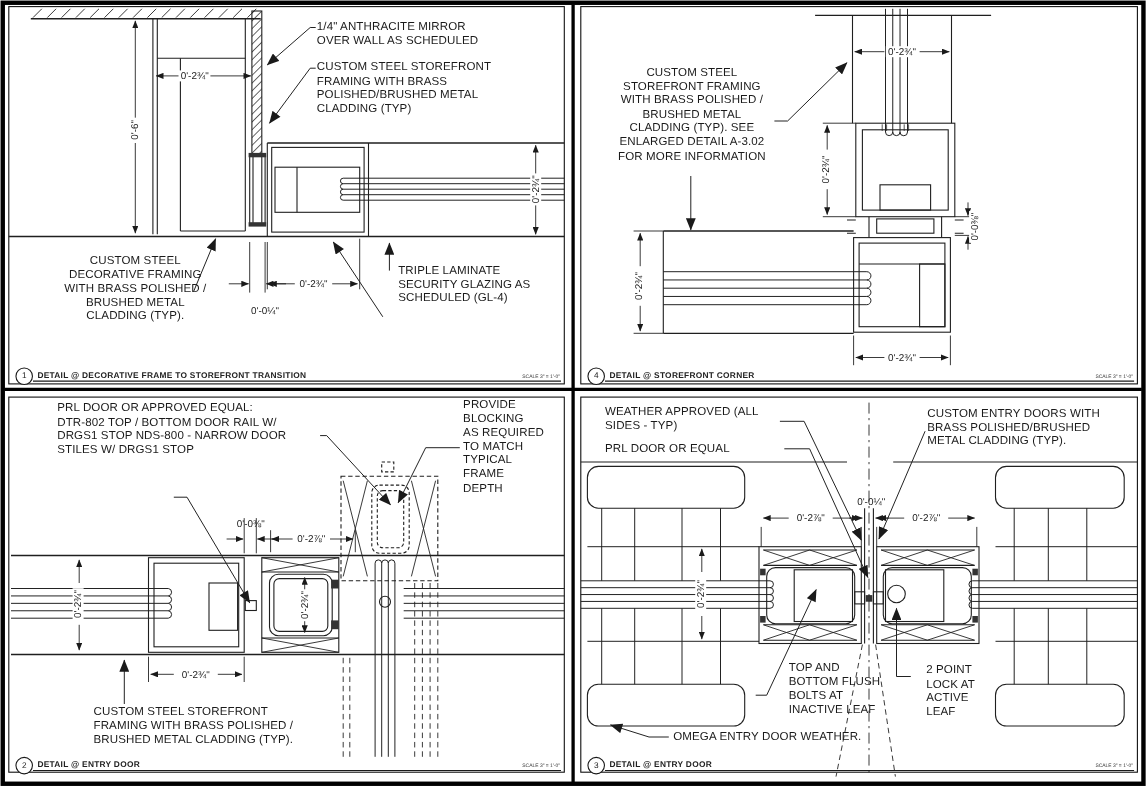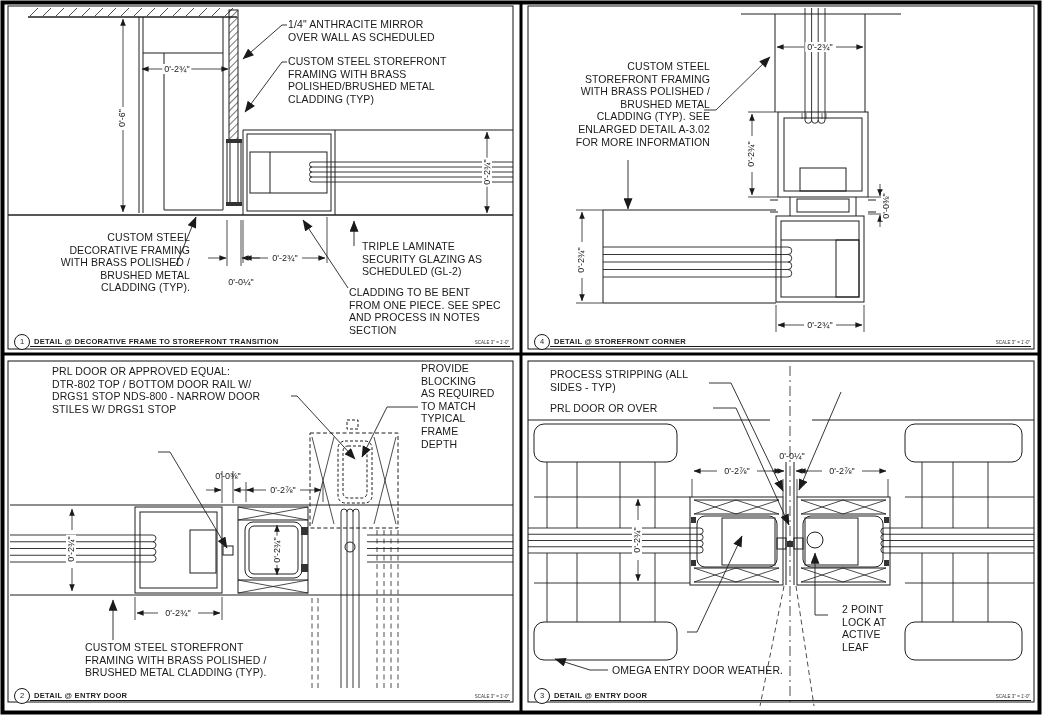--- a/index.html
+++ b/index.html
@@ -1,20 +1,20 @@
 <!DOCTYPE html>
 <html><head>
 <meta charset="utf-8">
 <style>
   html,body{margin:0;padding:0;background:#fff}
   #page{position:relative;width:1042px;height:715px;background:#ffffff;
         font-family:"Liberation Sans",sans-serif;color:#1a1a1a;overflow:hidden}
   #linework{position:absolute;left:0;top:0}
   .ann{position:absolute;font-size:10.5px;line-height:12.6px;white-space:pre-line;letter-spacing:.1px}
-  .ta-r{}.ta-c{text-align:right}
+  .ta-r{}.ta-c{text-align:center}
   .dim{position:absolute;font-size:9px;background:#fff;padding:0 2px;
        transform:translate(-50%,-50%);white-space:nowrap}
   .dim.rot{transform:translate(-50%,-50%) rotate(-90deg)}
   .dim.nobg{background:transparent}
   .bubble{position:absolute;width:14px;height:14px;border:1px solid #1a1a1a;border-radius:50%;
           background:#fff;font-size:7.5px;line-height:14px;text-align:center;
           transform:translate(-50%,-50%)}
   .dtitle{position:absolute;font-size:7.6px;letter-spacing:.25px;transform:translateY(-50%);
           white-space:nowrap;font-weight:bold;color:#222}
   .scale{position:absolute;font-size:4.5px;color:#333;transform:translate(-100%,-50%);white-space:nowrap}
@@ -294,25 +294,21 @@
 FRAMING WITH BRASS
 POLISHED/BRUSHED METAL
 CLADDING (TYP)</div>
 <div class="ann ta-c" style="left:56px;top:231px;width:134px">CUSTOM STEEL
 DECORATIVE FRAMING
 WITH BRASS POLISHED /
 BRUSHED METAL
 CLADDING (TYP).</div>
 <div class="ann" style="left:362px;top:240px;width:140px">TRIPLE LAMINATE
 SECURITY GLAZING AS
-SCHEDULED (GL-2)</div>
-<div class="ann" style="left:349px;top:286px;width:155px">CLADDING TO BE BENT
-FROM ONE PIECE. SEE SPEC
-AND PROCESS IN NOTES
-SECTION</div>
+SCHEDULED (GL-4)</div>
 <span class="dim" style="left:177px;top:69px">0'-2¾"</span>
 <span class="dim rot" style="left:122px;top:118px">0'-6"</span>
 <span class="dim rot" style="left:487px;top:172px">0'-2¾"</span>
 <span class="dim nobg" style="left:241px;top:282px">0'-0¼"</span>
 <span class="dim" style="left:285px;top:258px">0'-2¾"</span>
 
 <div class="ann ta-c" style="left:548px;top:60px;width:162px">CUSTOM STEEL
 STOREFRONT FRAMING
 WITH BRASS POLISHED /
 BRUSHED METAL
@@ -338,23 +334,30 @@
 DEPTH</div>
 <div class="ann" style="left:85px;top:641px;width:225px">CUSTOM STEEL STOREFRONT
 FRAMING WITH BRASS POLISHED /
 BRUSHED METAL CLADDING (TYP).</div>
 <span class="dim nobg" style="left:228px;top:476px">0'-0⅜"</span>
 <span class="dim" style="left:283px;top:490px">0'-2⅞"</span>
 <span class="dim rot" style="left:71px;top:549px">0'-2¾"</span>
 <span class="dim rot" style="left:277px;top:550px">0'-2¾"</span>
 <span class="dim" style="left:178px;top:613px">0'-2¾"</span>
 
-<div class="ann ta-r" style="left:550px;top:368px;width:158px">PROCESS STRIPPING (ALL
+<div class="ann ta-r" style="left:550px;top:368px;width:158px">WEATHER APPROVED (ALL
 SIDES - TYP)</div>
-<div class="ann ta-r" style="left:550px;top:402px;width:158px">PRL DOOR OR OVER</div>
+<div class="ann ta-r" style="left:550px;top:402px;width:158px">PRL DOOR OR EQUAL</div>
+<div class="ann" style="left:843px;top:370px;width:175px">CUSTOM ENTRY DOORS WITH
+BRASS POLISHED/BRUSHED
+METAL CLADDING (TYP).</div>
+<div class="ann" style="left:717px;top:601px;width:115px">TOP AND
+BOTTOM FLUSH
+BOLTS AT
+INACTIVE LEAF</div>
 <div class="ann" style="left:842px;top:603px;width:85px">2 POINT
 LOCK AT
 ACTIVE
 LEAF</div>
 <div class="ann" style="left:612px;top:664px;width:205px">OMEGA ENTRY DOOR WEATHER.</div>
 <span class="dim nobg" style="left:792px;top:456px">0'-0¼"</span>
 <span class="dim" style="left:737px;top:471px">0'-2⅞"</span>
 <span class="dim" style="left:842px;top:471px">0'-2⅞"</span>
 <span class="dim rot" style="left:637px;top:540px">0'-2¾"</span>
 

